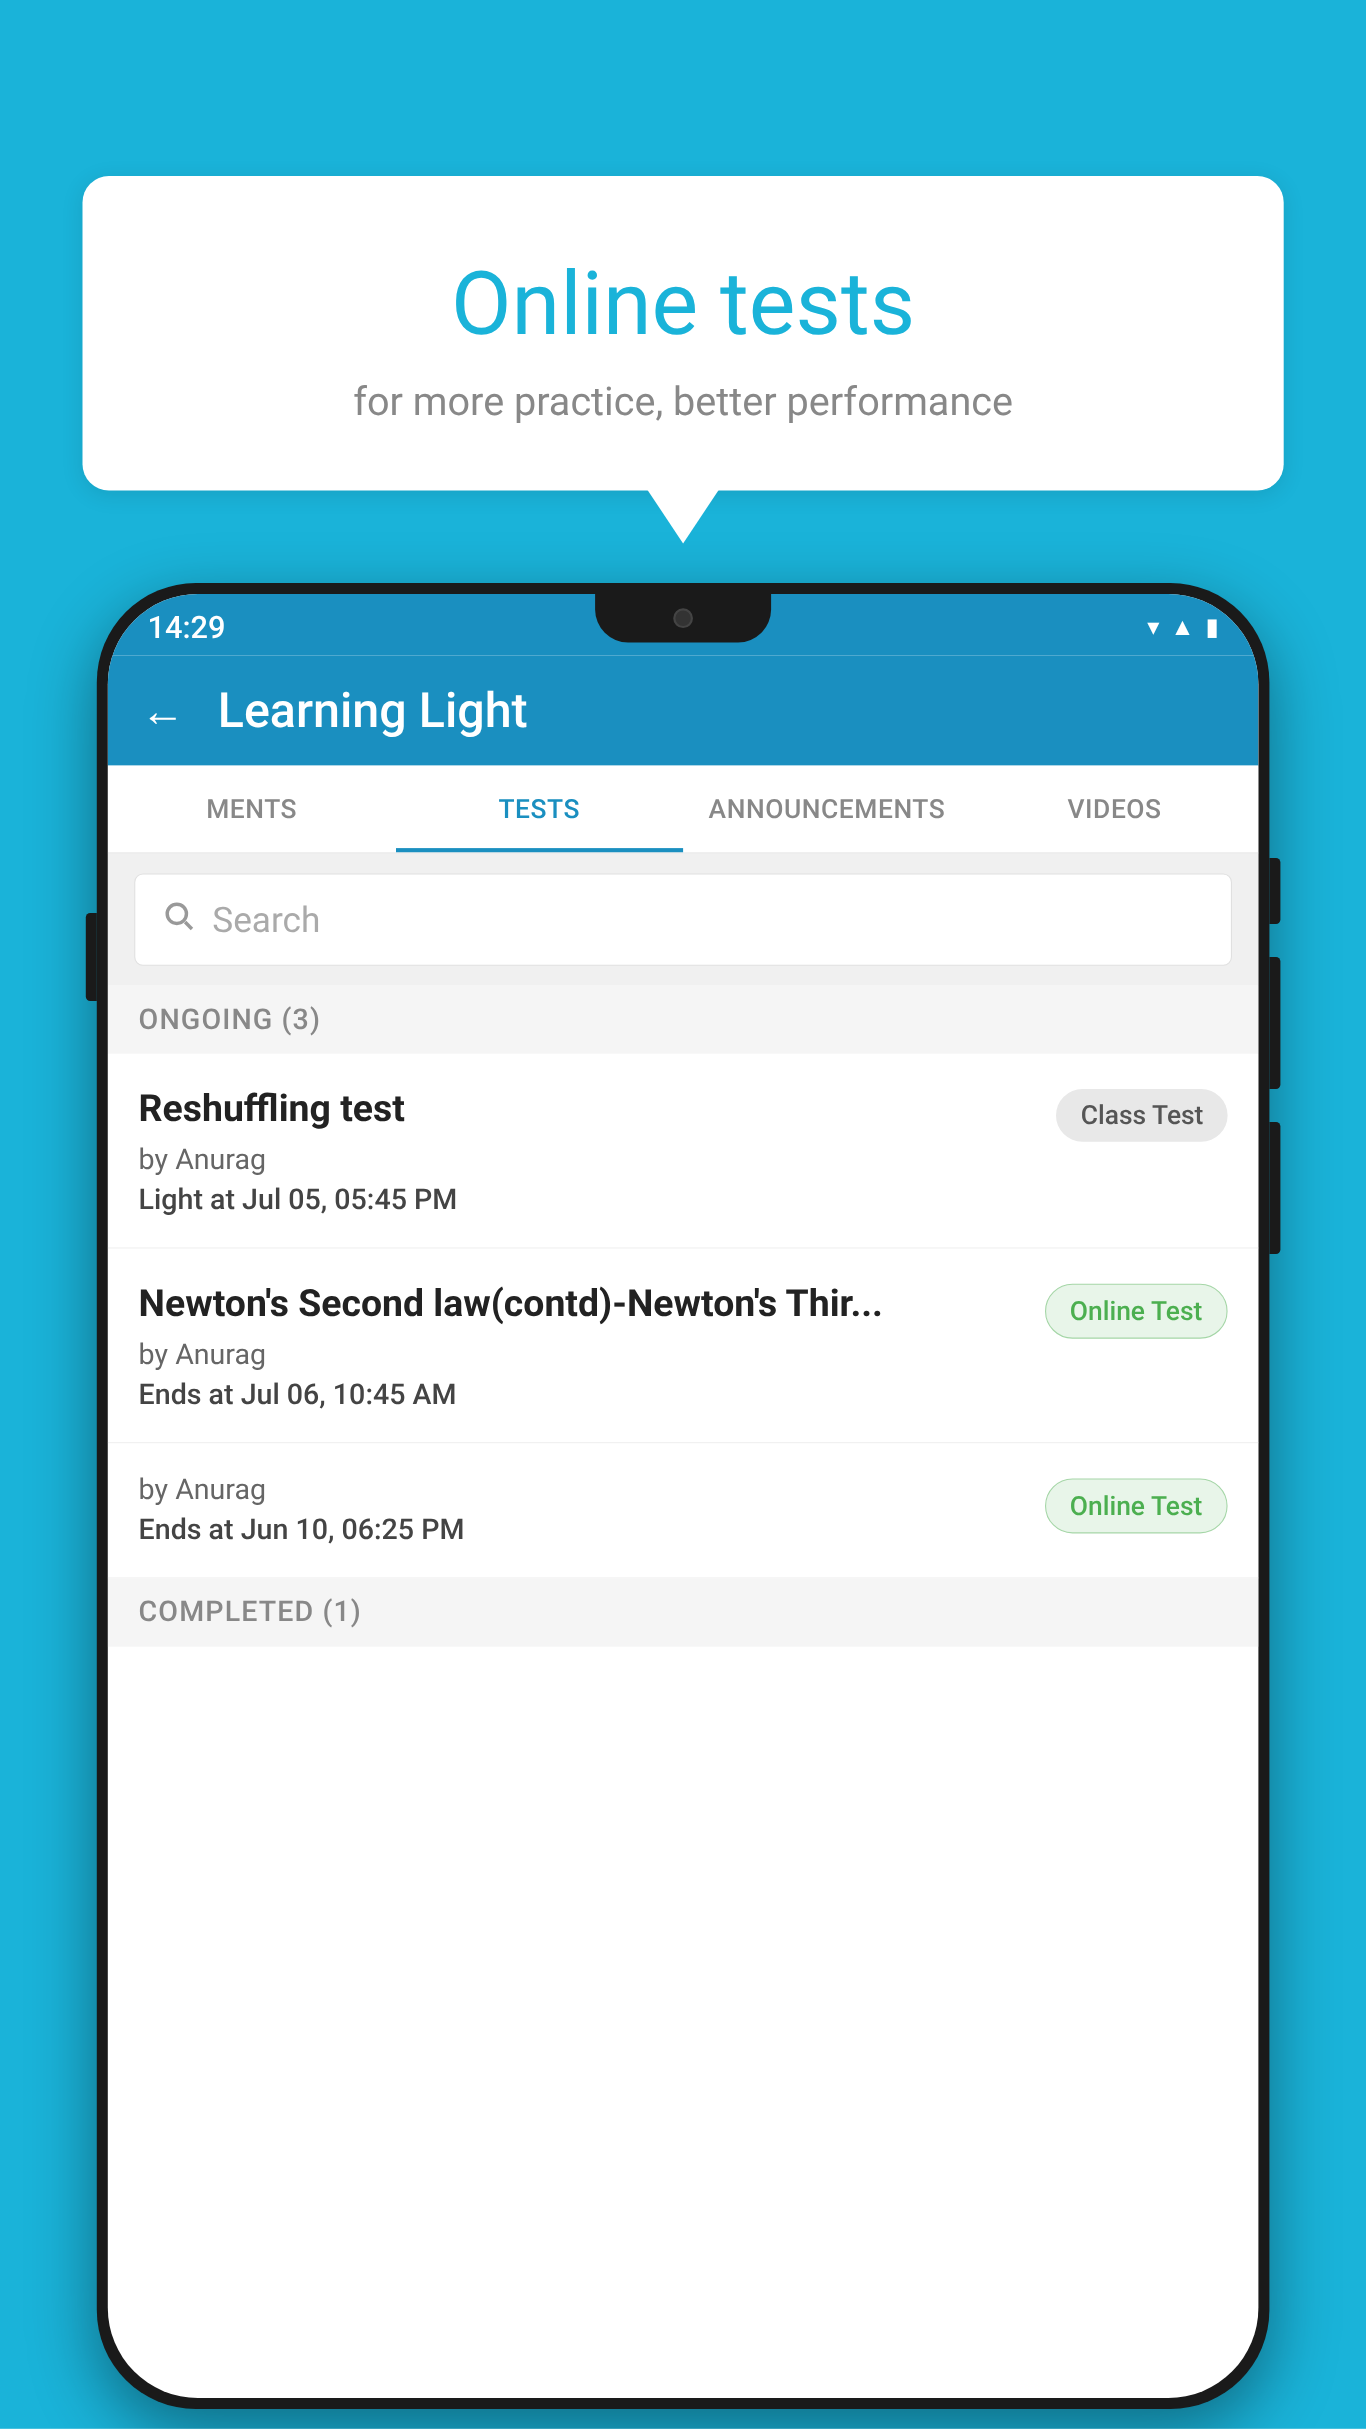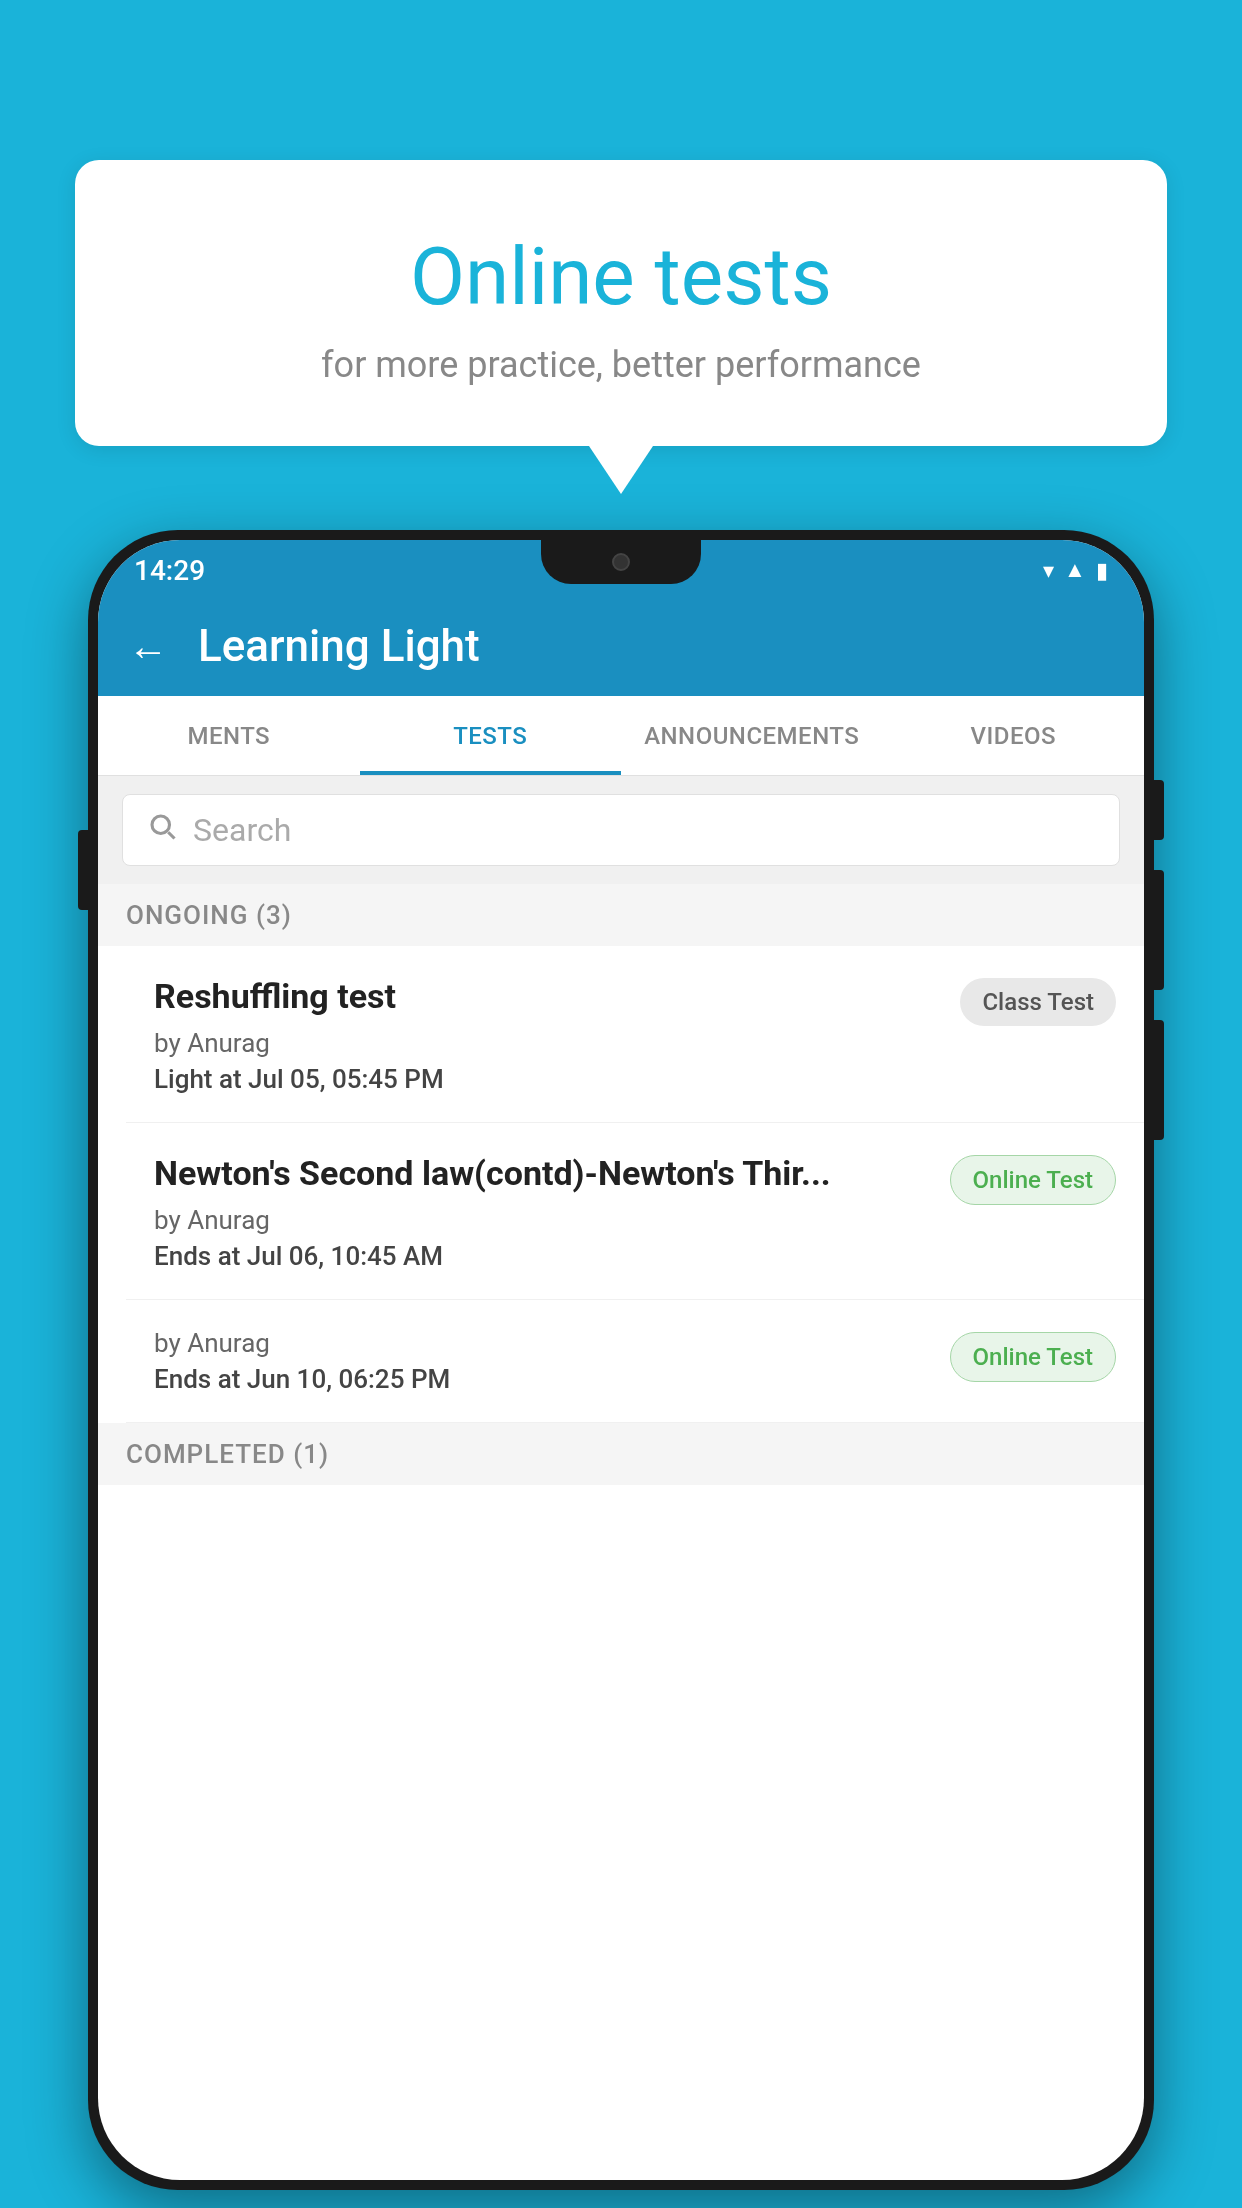--- a/index.html
+++ b/index.html
@@ -198,21 +198,21 @@
 
     
     .search-container {
       background: #f0f0f0;
       padding: 18px 24px;
     }
 
     .search-box {
       background: white;
       border-radius: 8px;
-      height: 72px;
+      height: 84px;
       display: flex;
       align-items: center;
       padding: 0 24px;
       gap: 16px;
       border: 1px solid #e0e0e0;
     }
 
     .search-icon-svg {
       color: #999;
       font-size: 32px;
@@ -242,21 +242,20 @@
       background: white;
     }
 
     .test-item {
       padding: 28px 28px 28px 28px;
       border-bottom: 1px solid #f0f0f0;
       display: flex;
       align-items: flex-start;
       justify-content: space-between;
       gap: 16px;
-      margin-left: 28px;
     }
 
     .test-info {
       flex: 1;
     }
 
     .test-name {
       font-size: 34px;
       font-weight: 700;
       color: #222;

